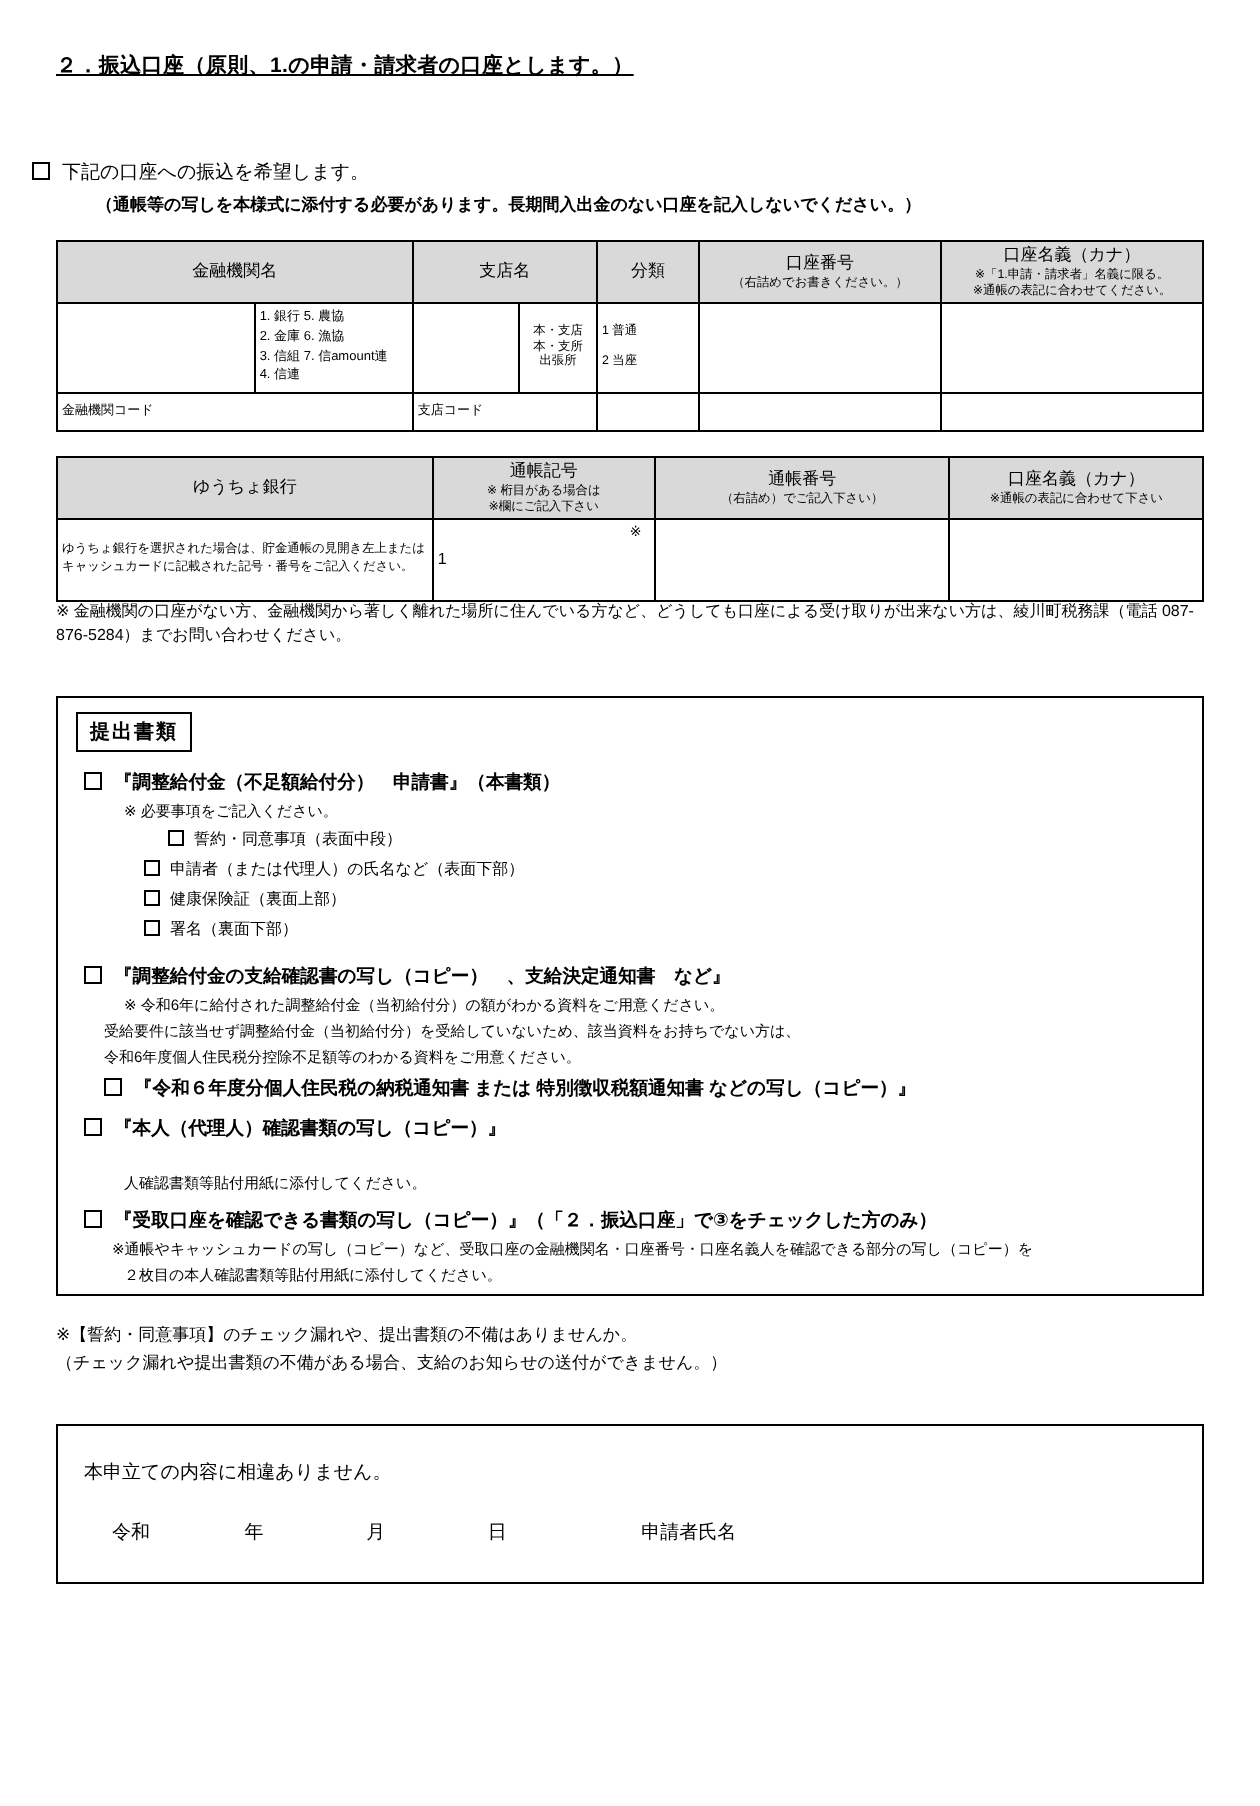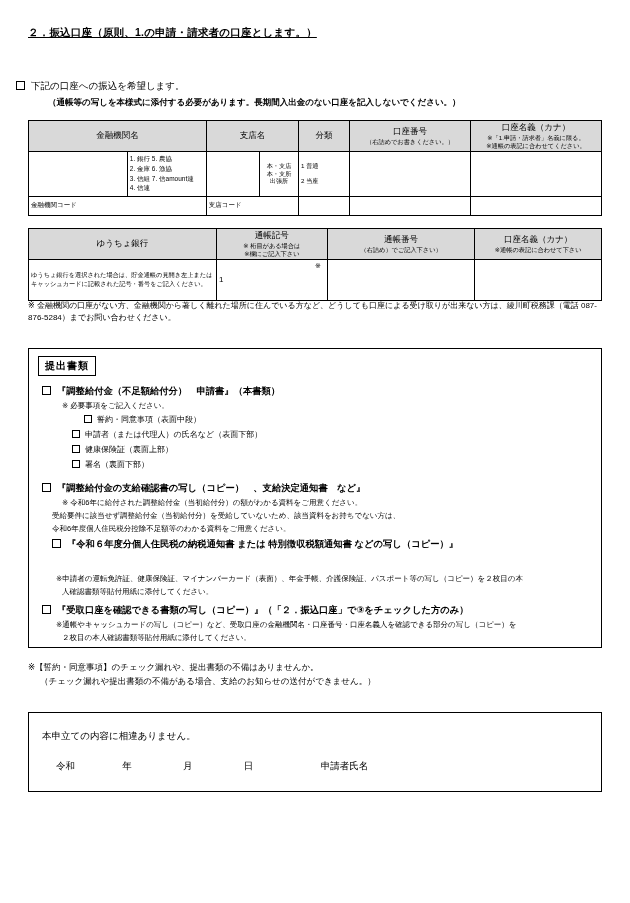--- a/index.html
+++ b/index.html
@@ -311,33 +311,36 @@
   </div>
   <div class="sub-ind" style="left:62px; top:497px;">※ 令和6年に給付された調整給付金（当初給付分）の額がわかる資料をご用意ください。</div>
   <div class="sub-ind" style="left:52px; top:510px;">受給要件に該当せず調整給付金（当初給付分）を受給していないため、該当資料をお持ちでない方は、</div>
   <div class="sub-ind" style="left:52px; top:523px;">令和6年度個人住民税分控除不足額等のわかる資料をご用意ください。</div>
 
   <div class="doc-item" style="left:52px; top:538px;">
     <span class="cbox"></span>
     <span class="doc-main">『令和６年度分個人住民税の納税通知書 または 特別徴収税額通知書 などの写し（コピー）』</span>
   </div>
 
-  <div class="sub-ind" style="left:56px; top:573px;">※申請者の運転免許証、健康保険証、マイナンバーカード（表面）、年金手帳、介護保険証、パスポート等の写し（コピー）を２枚目の本</div>
+  <div class="doc-item" style="left:42px; top:558px;">
+    <span class="cbox"></span>
+    <span class="doc-main">『本人（代理人）確認書類の写し（コピー）』</span>
+  </div>
   <div class="sub-ind" style="left:62px; top:586px;">人確認書類等貼付用紙に添付してください。</div>
 
   <div class="doc-item" style="left:42px; top:604px;">
     <span class="cbox"></span>
     <span class="doc-main">『受取口座を確認できる書類の写し（コピー）』（「２．振込口座」で③をチェックした方のみ）</span>
   </div>
   <div class="sub-ind" style="left:56px; top:619px;">※通帳やキャッシュカードの写し（コピー）など、受取口座の金融機関名・口座番号・口座名義人を確認できる部分の写し（コピー）を</div>
   <div class="sub-ind" style="left:62px; top:632px;">２枚目の本人確認書類等貼付用紙に添付してください。</div>
 
   <div class="note2">
     <div>※【誓約・同意事項】のチェック漏れや、提出書類の不備はありませんか。</div>
-    <div style="margin-left:12px;">（チェック漏れや提出書類の不備がある場合、支給のお知らせの送付ができません。）</div>
+    <div style="">（チェック漏れや提出書類の不備がある場合、支給のお知らせの送付ができません。）</div>
   </div>
 
   <div class="decl-box"></div>
   <div class="decl-text">本申立ての内容に相違ありません。</div>
   <div class="decl-line">
     <span>令和</span>
     <span class="gap-a"></span>
     <span>年</span>
     <span class="gap-b"></span>
     <span>月</span>

